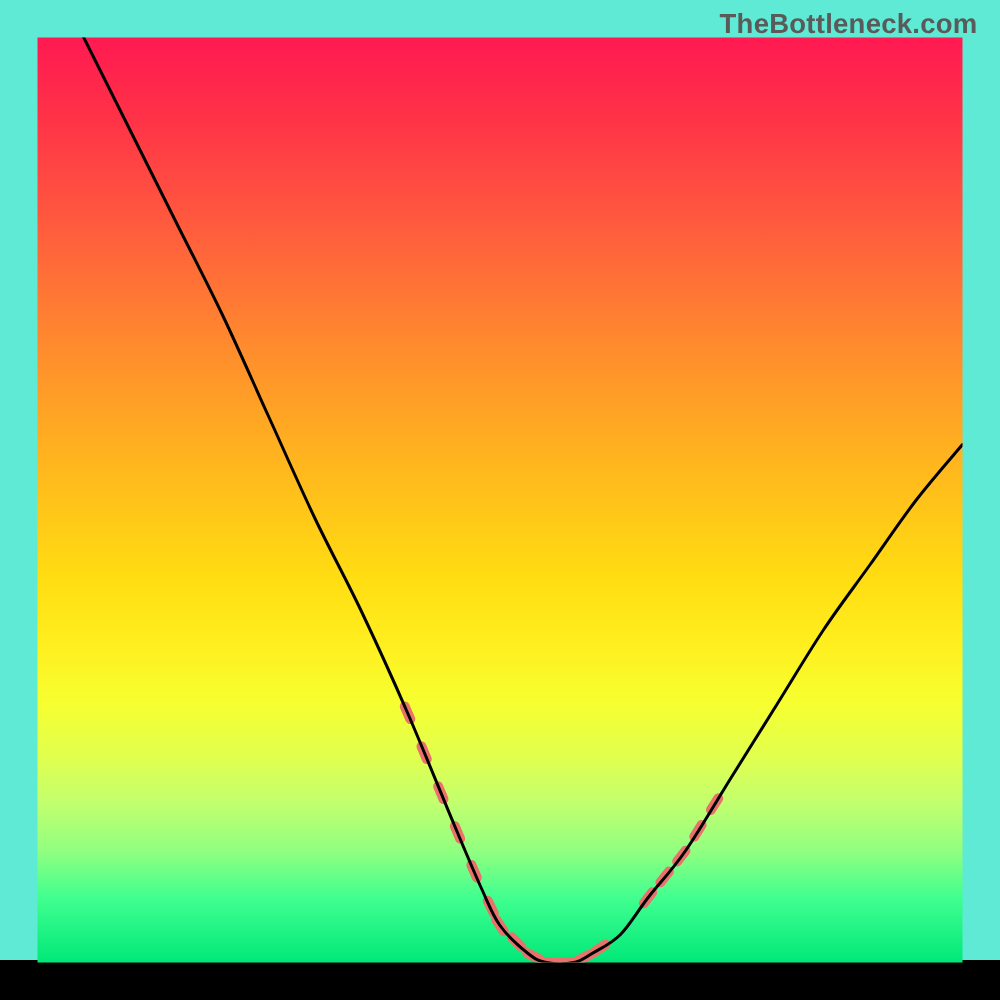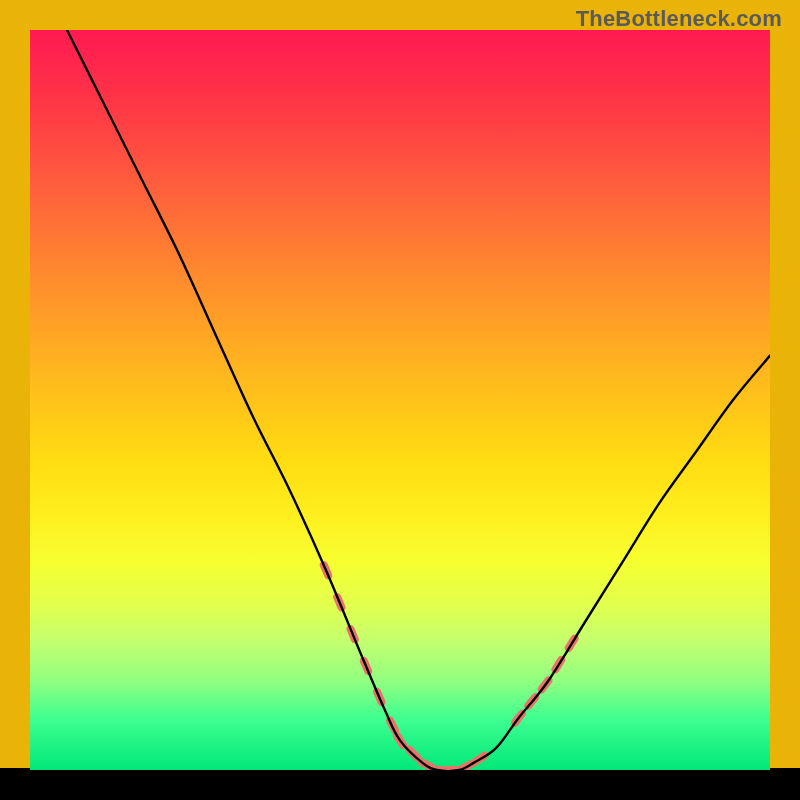--- a/index.html
+++ b/index.html
@@ -10,21 +10,21 @@
     background: #000;
     overflow: hidden;
     font-family: Arial, Helvetica, sans-serif;
   }
   .frame {
     position: absolute;
     left: 0;
     top: 0;
     width: 800px;
     height: 768px;
-    background: #eab308;
+    background: #5eead4;
   }
   .plot-area {
     position: absolute;
     left: 30px;
     top: 30px;
     width: 740px;
     height: 740px;
     
     background: linear-gradient(
       to bottom,

